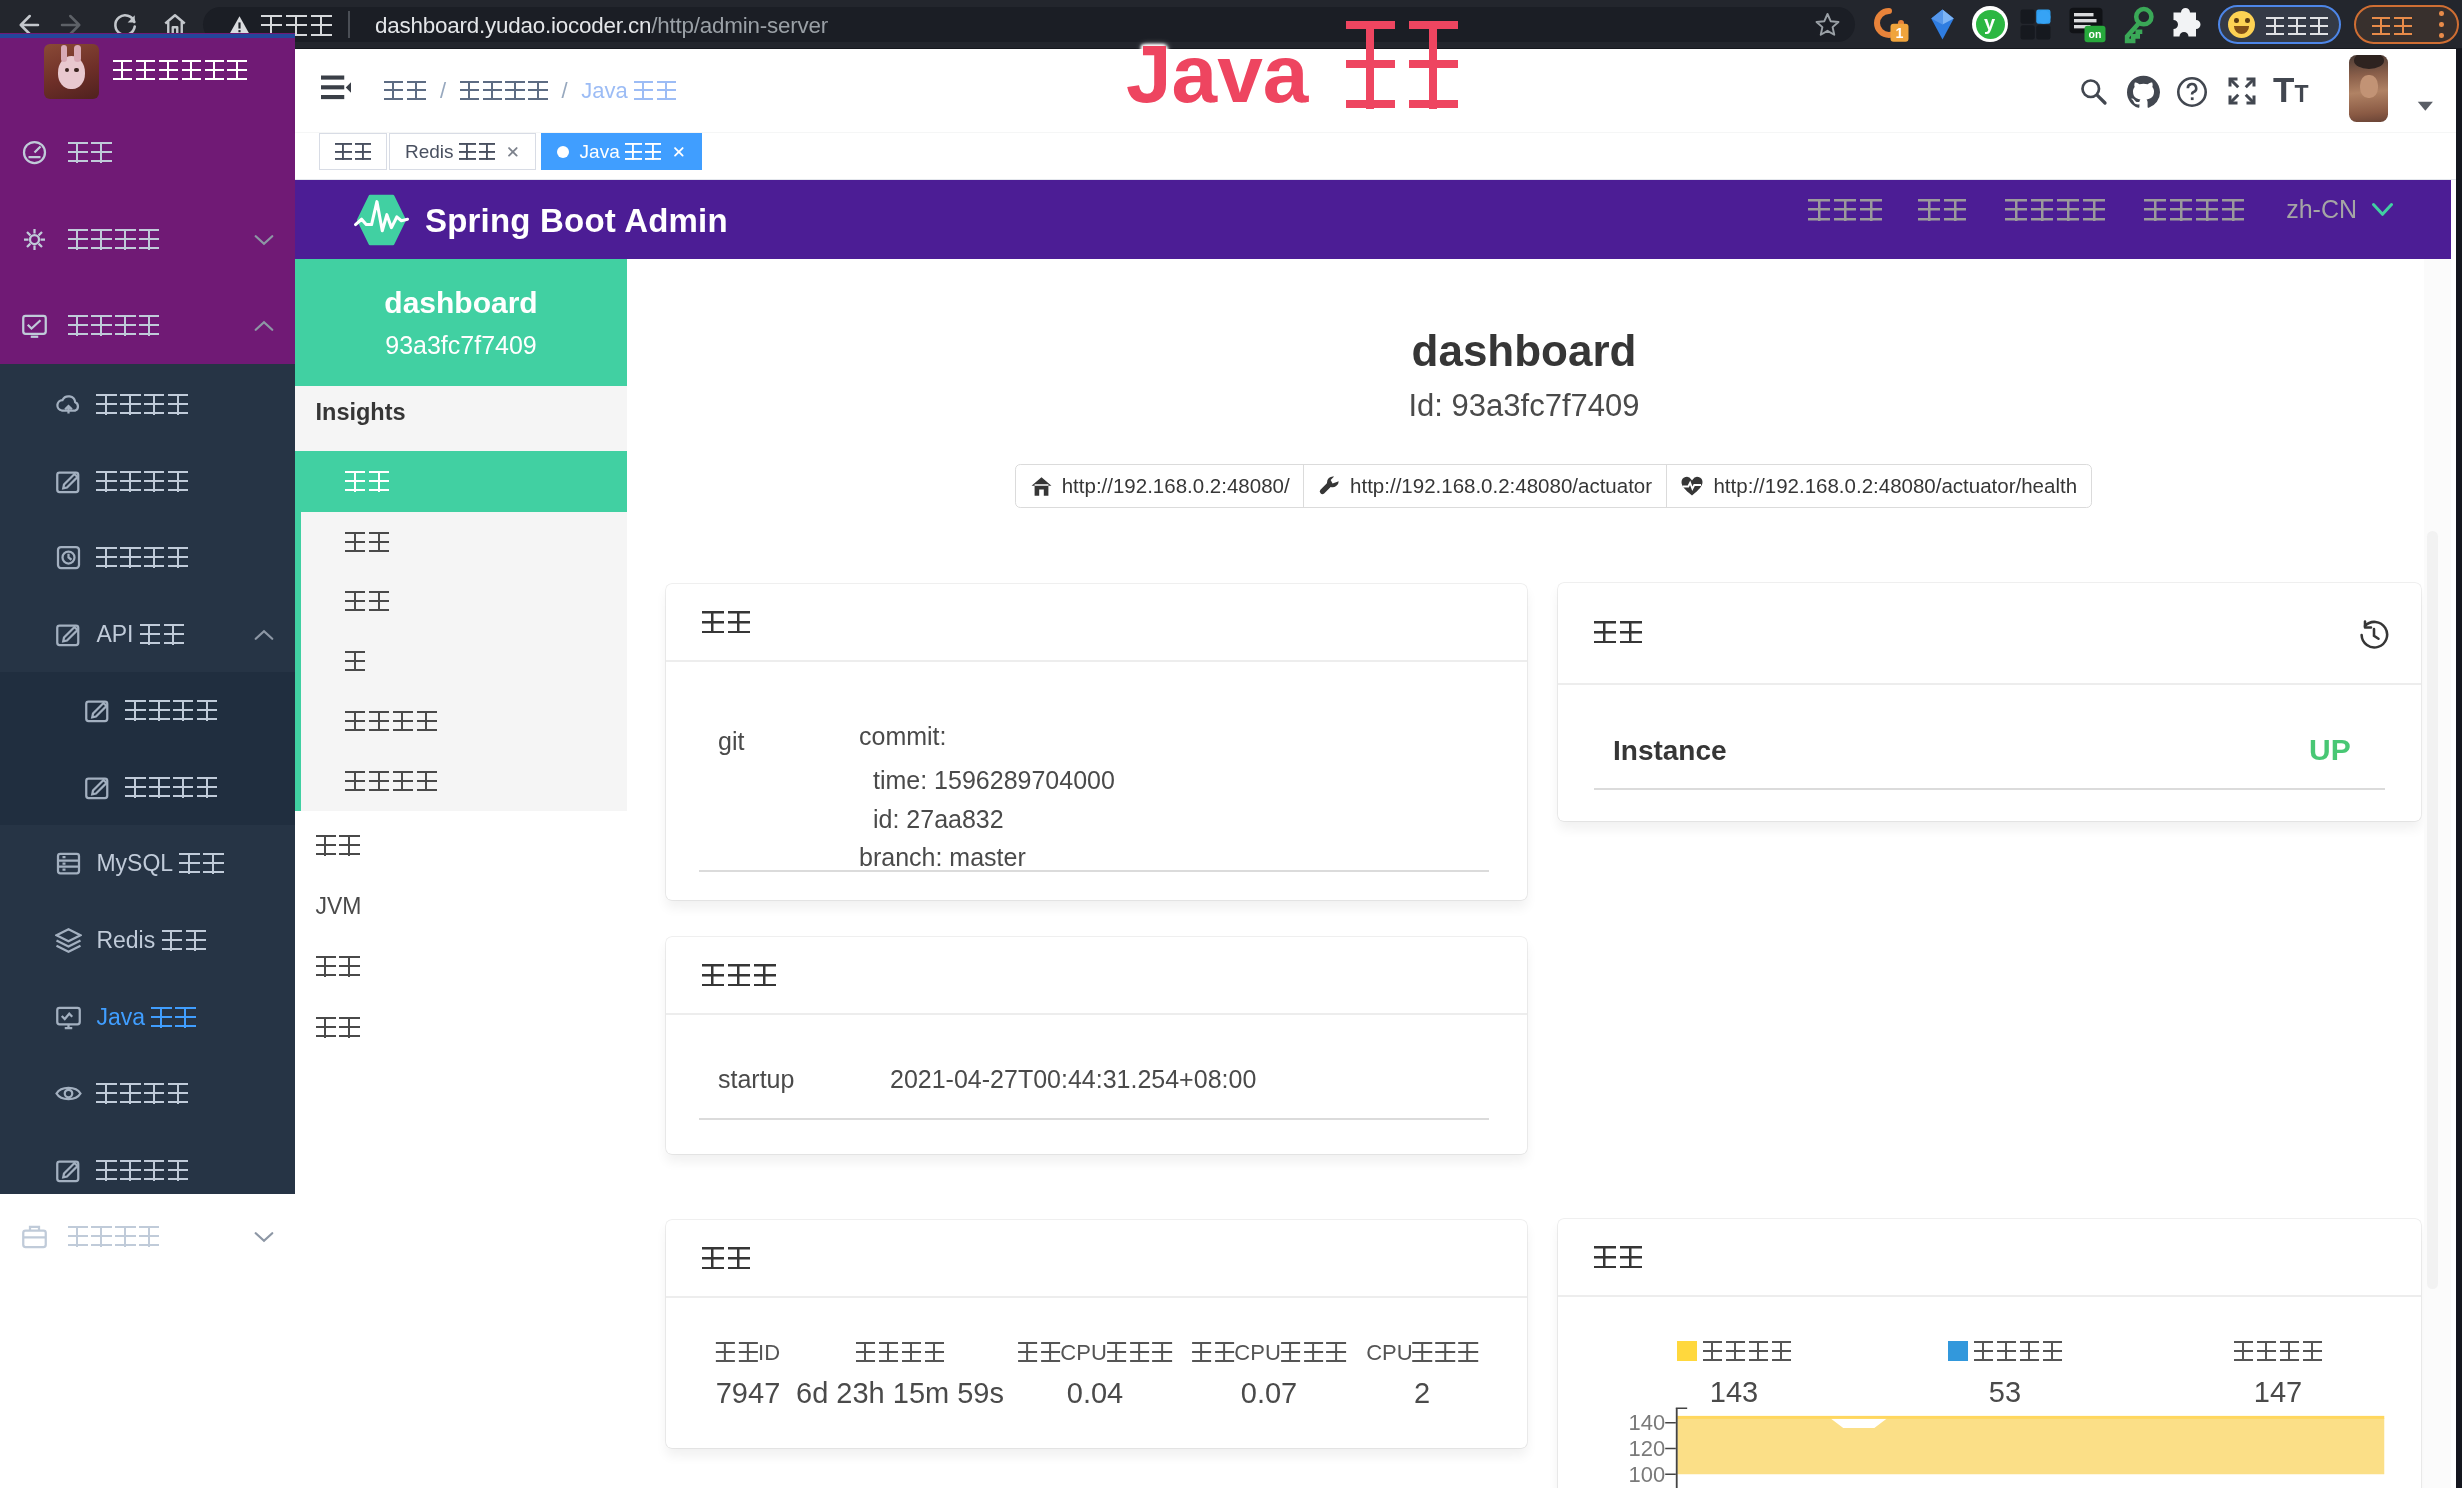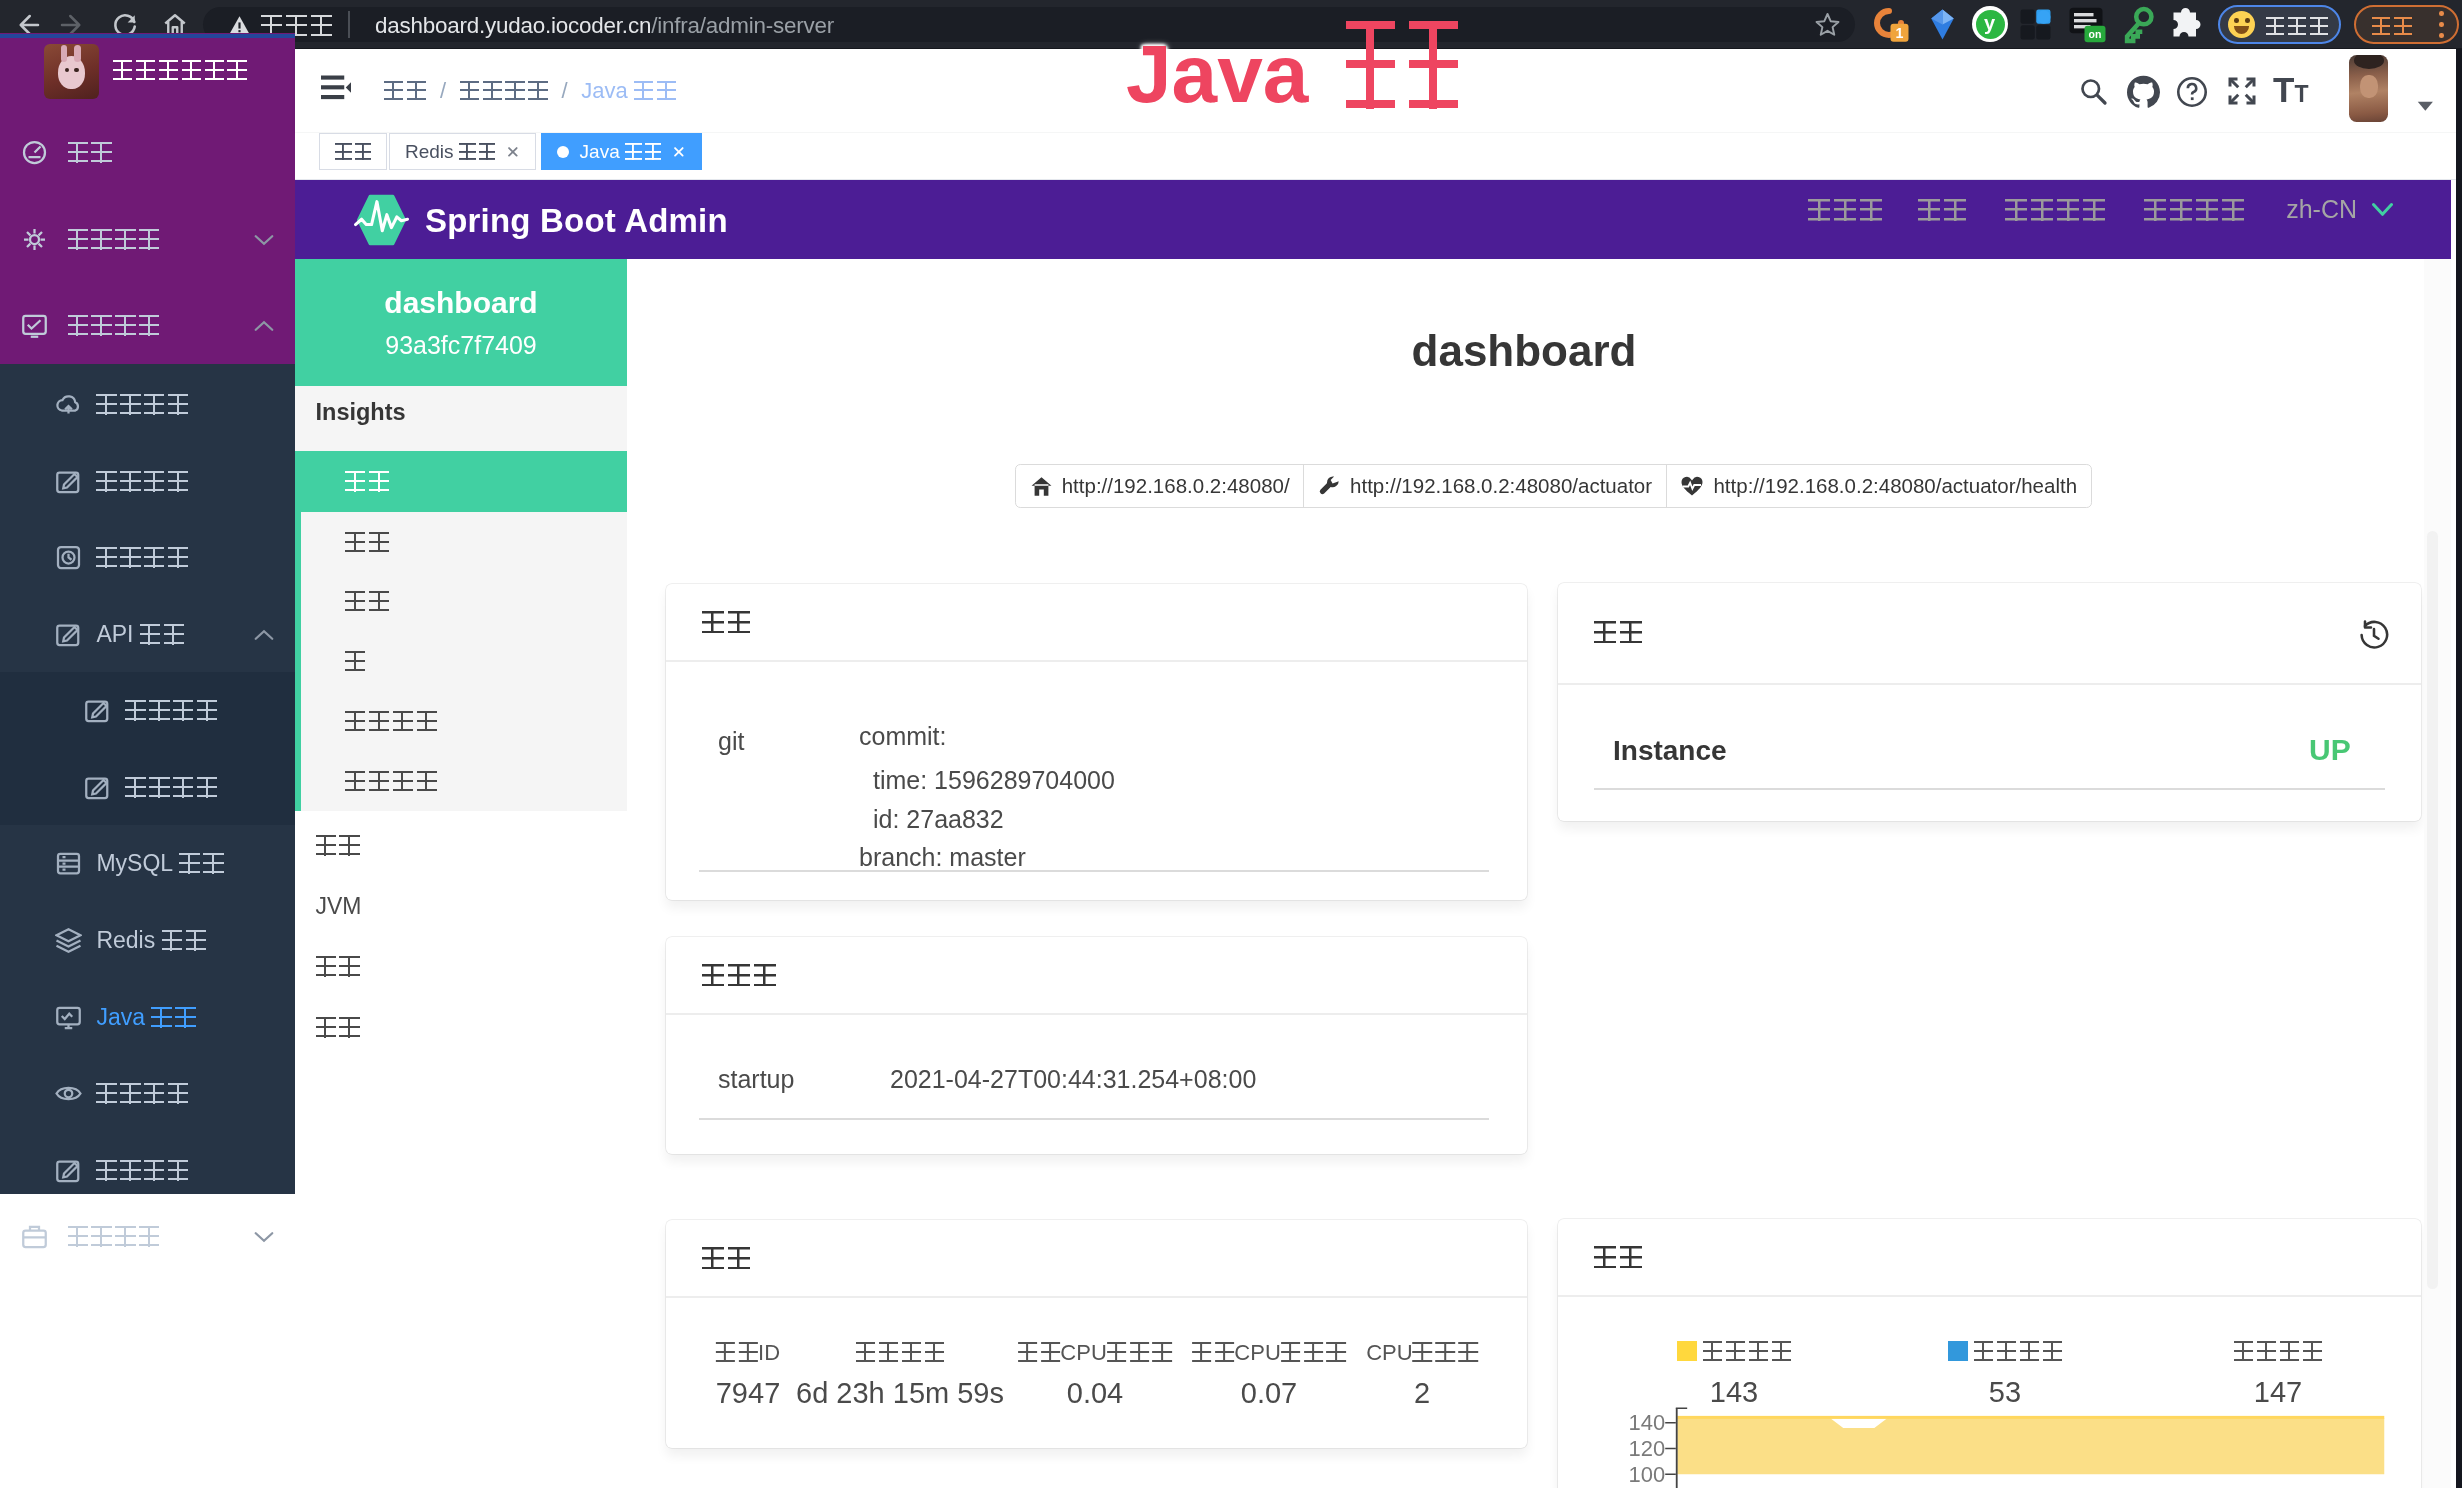--- a/index.html
+++ b/index.html
@@ -85,21 +85,21 @@
       <path d="M15 3 L28 26 H2 Z" fill="#dadcdf"></path>
       <rect x="13.6" y="11" width="2.8" height="8" fill="#1b1e25"></rect>
       <rect x="13.6" y="21" width="2.8" height="2.8" fill="#1b1e25"></rect>
     </svg>
   <span class="abs" style="left:261px;top:12px;color:#d6d8db;font-size:24px;"><b class="zh" style="font-weight:normal">
         <i></i>
         <i></i>
         <i></i>
       </b></span>
   <div class="abs" style="left:348px;top:10.6px;width:1.5px;height:27px;background:#4a4e55;"></div>
-  <span class="abs" style="left:375px;top:13px;color:#e4e6e9;font-size:22.4px;letter-spacing:-0.2px;">dashboard.yudao.iocoder.cn<span style="color:#9aa0a6;">/infra/admin-server</span></span>
+  <span class="abs" style="left:375px;top:13px;color:#e4e6e9;font-size:22.4px;letter-spacing:-0.2px;">dashboard.yudao.iocoder.cn<span style="color:#9aa0a6;">/http/admin-server</span></span>
 
   <svg class="abs" style="left:1814px;top:10.6px;" width="27" height="27" viewBox="0 0 36 36">
       <path d="M18 4 L22.2 13.6 L32.6 14.6 L24.8 21.5 L27 31.7 L18 26.4 L9 31.7 L11.2 21.5 L3.4 14.6 L13.8 13.6 Z" stroke="#9aa0a6" stroke-width="2.6" fill="none" stroke-linejoin="round"></path>
     </svg>
 
   <svg class="abs" style="left:1871px;top:6.8px;" width="39" height="38" viewBox="0 0 52 50">
     <path d="M24 5 a16 16 0 1 0 16 16" stroke="#e8833a" stroke-width="8" fill="none" stroke-linecap="round"></path>
     <rect x="26" y="22" width="24" height="24" rx="4" fill="#f0a43c"></rect>
       <text x="38" y="41" font-size="19" font-weight="bold" fill="#fff" text-anchor="middle">1</text>
   </svg>
@@ -538,20 +538,21 @@
   <div class="abs row" style="left:20.5px;top:738px;height:61px;color:#4a4a4a;font-size:23px;">
       <b class="zh" style="font-weight:normal;">
         <i></i>
         <i></i>
       </b>
     </div>
 </div>
 
 <div class="abs" id="content" style="left:627px;top:259px;width:1794px;height:1230px;background:#fff;">
   <div class="abs" style="left:0;top:67px;width:1794px;text-align:center;font-size:44px;font-weight:600;color:#363636;">dashboard</div>
+  <div class="abs" style="left:0;top:129px;width:1794px;text-align:center;font-size:31px;color:#4a4a4a;">Id: 93a3fc7f7409</div>
 
   <div class="abs row" style="left:388px;top:205px;height:44px;border:1.5px solid #dbdbdb;border-radius:5.3px;background:#fff;overflow:hidden;">
     <div class="row" style="height:44px;padding:0 13.7px;font-size:20.5px;color:#363636;">
       <svg width="23" height="23" viewBox="0 0 30 30">
           <path d="M2 14 L15 3 L28 14 M6 12 V27 H12 V19 H18 V27 H24 V12" fill="#363636"></path>
         </svg>
       <span style="margin-left:9px;">http://192.168.0.2:48080/</span>
     </div>
     <div class="row" style="height:44px;padding:0 13.7px;font-size:20.5px;color:#363636;border-left:1.5px solid #dbdbdb;">
       <svg width="23" height="23" viewBox="0 0 30 30">

